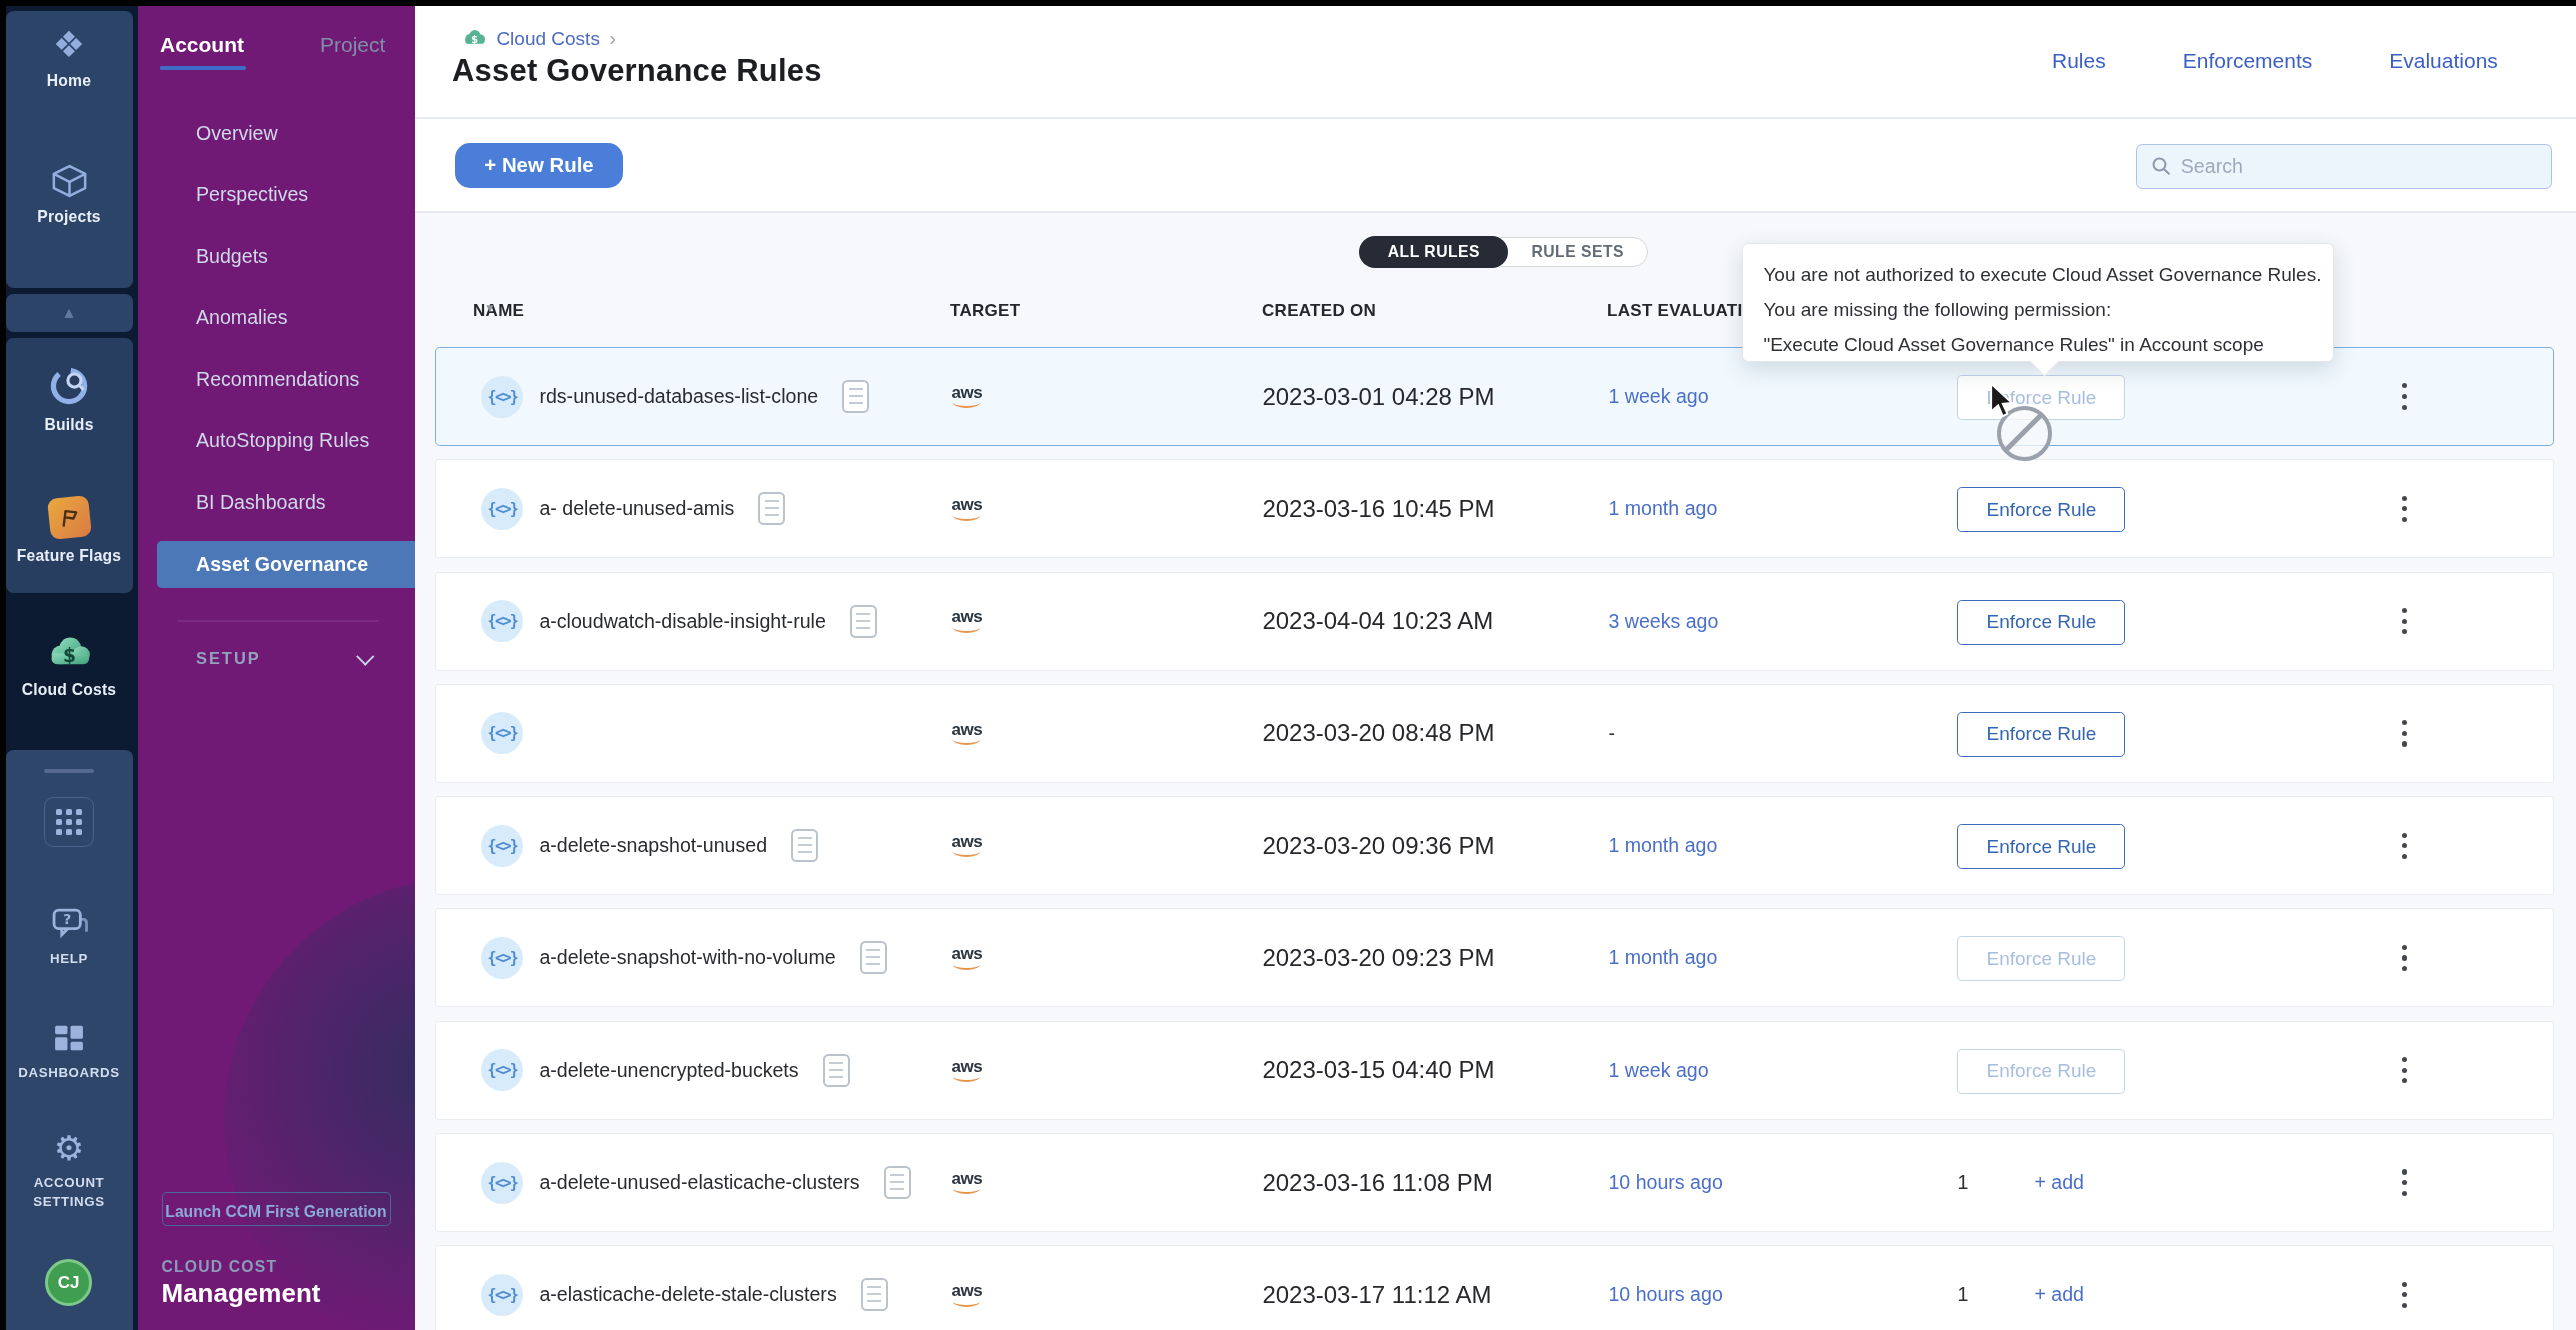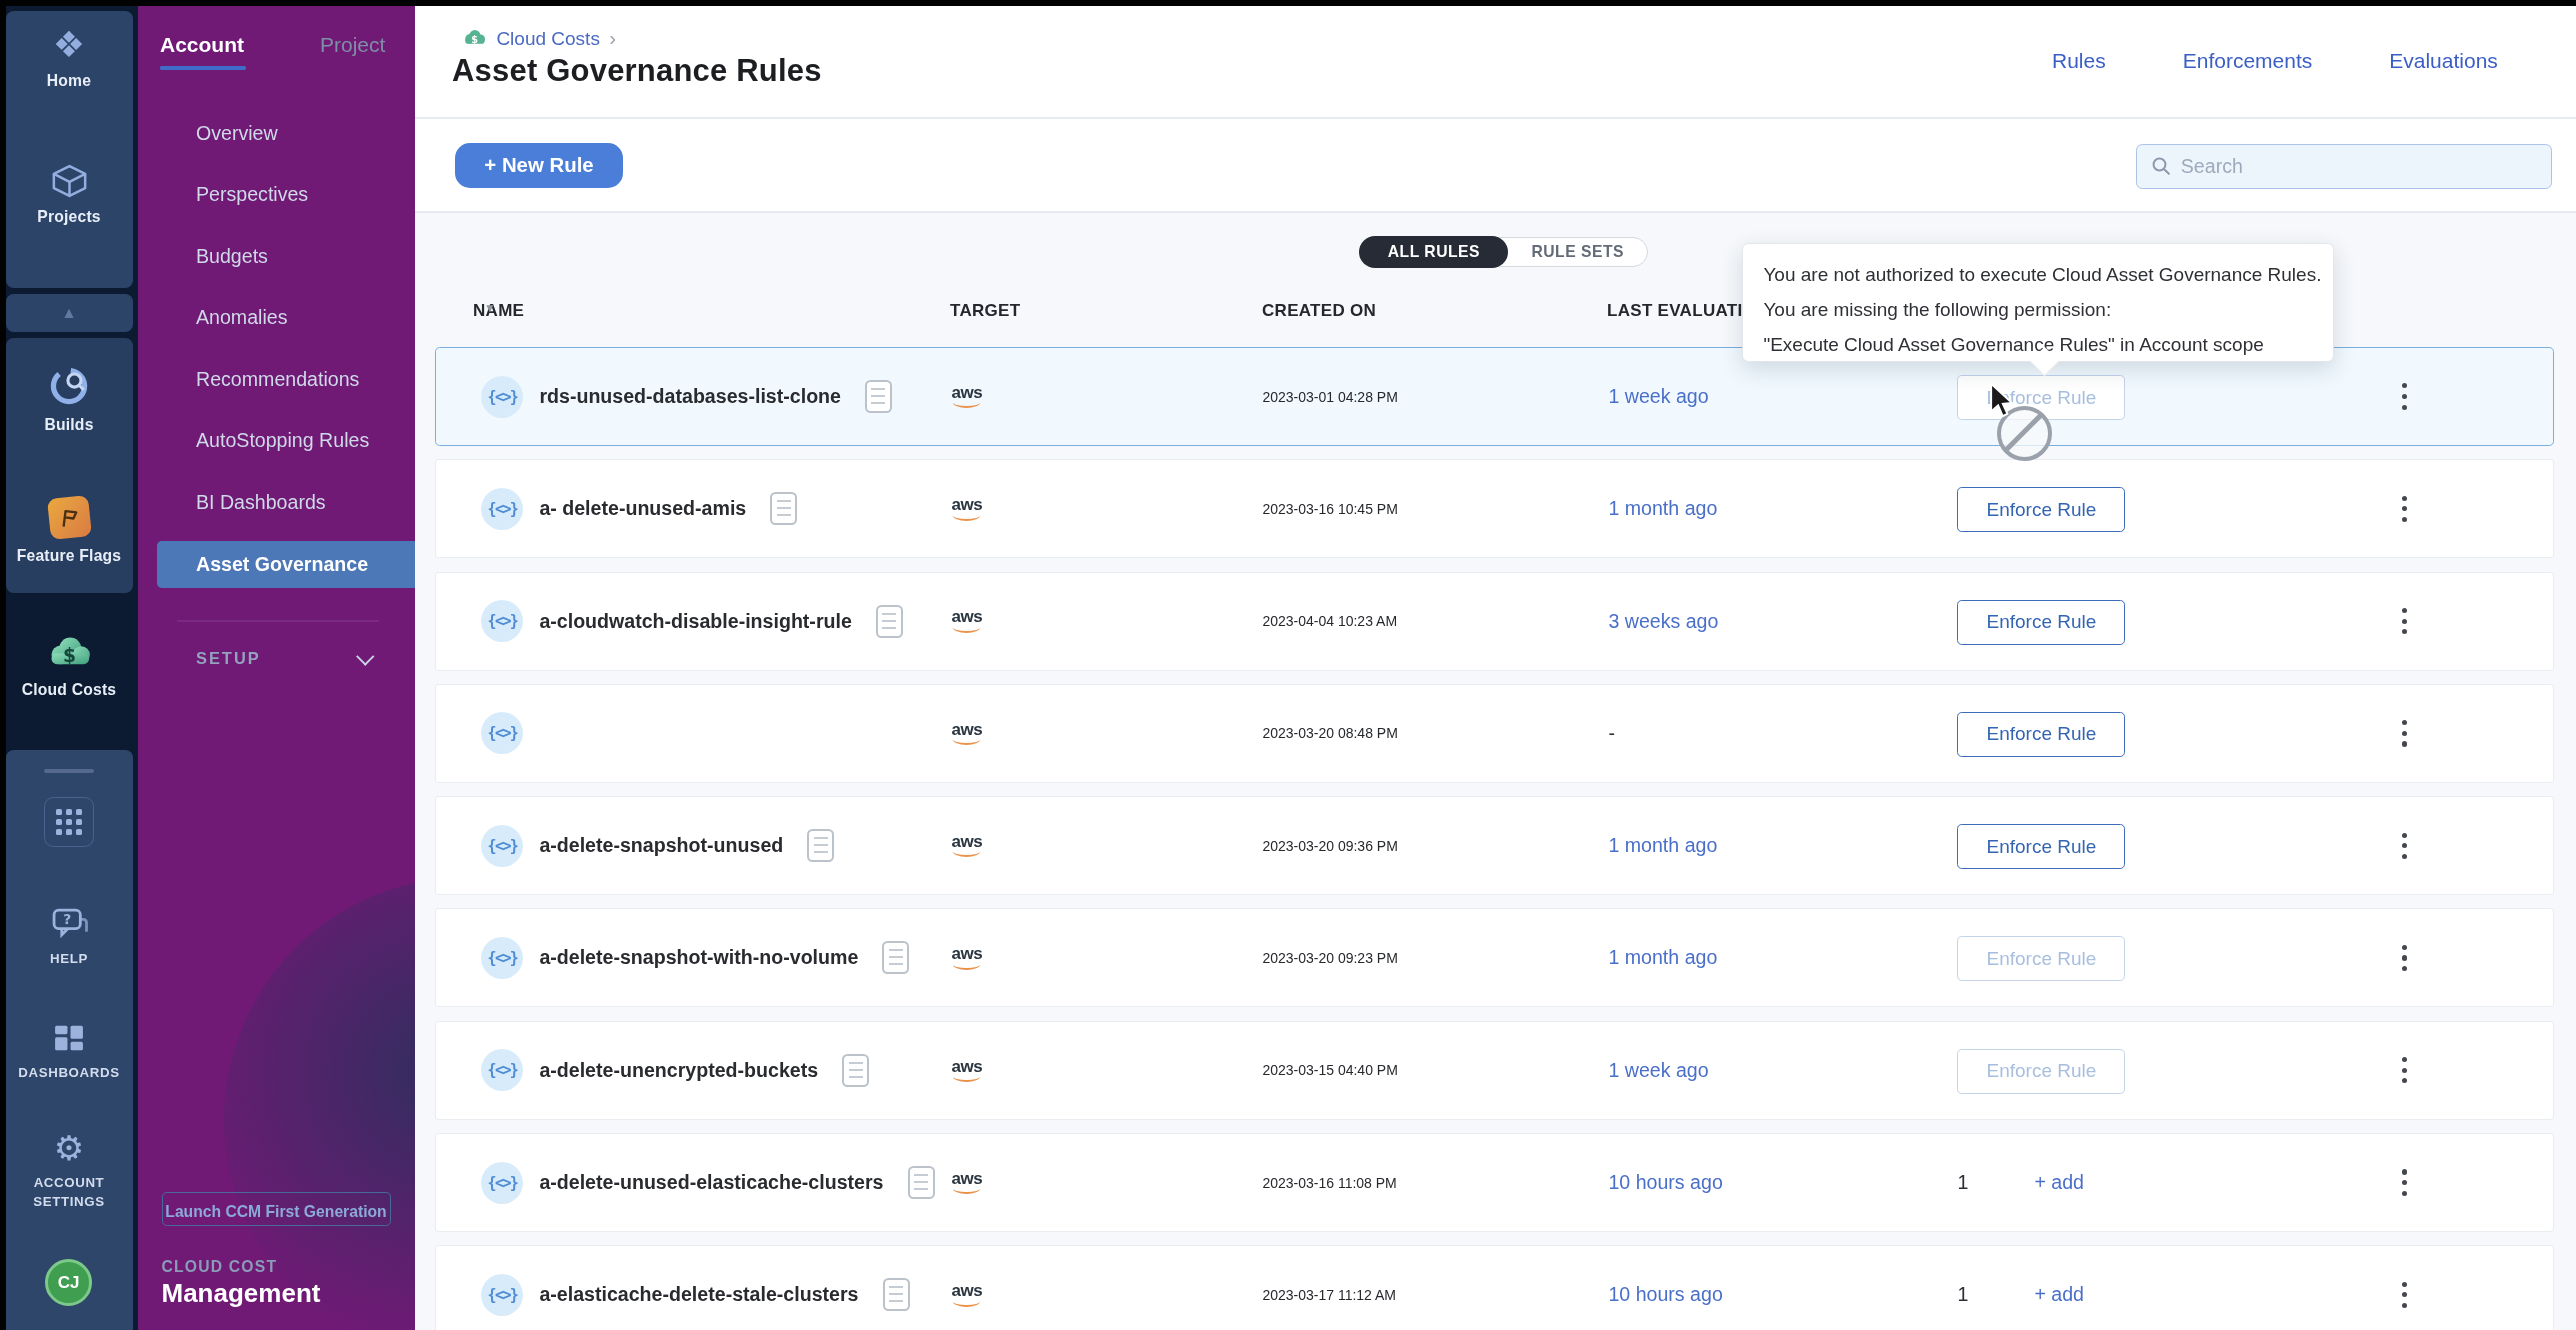--- a/index.html
+++ b/index.html
@@ -67,27 +67,27 @@
   .thead span { position:absolute; top:0; }
   .th-name { left:58px; } .th-target { left:535px; } .th-created { left:847px; } .th-lasteval { left:1192px; }
   .sort-ic { color:#9096a0; font-size:11.7px; margin-left:11px; }
 
   .rows { position:absolute; left:20.4px; top:347px; width:2119px; }
   .rowc { position:relative; width:2119px; height:99px; margin-bottom:13.3px; background:#ffffff; border:0.8px solid #e9ecf0; border-radius:3.1px; }
   .rowc.selected { background:#f1f9ff; border:1.6px solid #79aede; border-radius:4.7px; }
   .rowc .cell { position:absolute; top:0; height:100%; display:flex; align-items:center; }
   .row-ic { left:45px; width:42px; justify-content:center; }
   .row-ic .circ { width:42px; height:42px; border-radius:50%; background:#d7ebfa; display:flex; align-items:center; justify-content:center; color:#4f8cd3; font-family:"DejaVu Sans Mono",monospace; font-size:15px; font-weight:700; letter-spacing:-1.6px; }
-  .rname { left:103px; font-size:19.6px; color:#292b2f; font-weight:700; gap:24px; }
+  .rname { left:103px; font-size:19.6px; color:#292b2f; font-weight:400; gap:24px; }
   .copy-ic { width:27px; height:33px; border:2px solid #bcc2ca; border-radius:5.5px; background:#fff; display:inline-flex; align-items:center; justify-content:center; }
   .copy-ic i { width:14px; height:17px; background:repeating-linear-gradient(#c6ccd3 0 2.3px, transparent 2.3px 7px); }
   .aws-cell { left:515px; flex-direction:column; justify-content:center; align-items:flex-start; }
   .aws-cell b { font-size:17px; color:#2b3540; letter-spacing:-0.4px; line-height:15.7px; }
   .aws-cell i { display:block; width:27px; height:7.8px; border-bottom:2.3px solid #e8924a; border-radius:0 0 70% 70% / 0 0 100% 100%; }
-  .created { left:826px; font-size:14px; color:#26282c; }
+  .created { left:826px; font-size:24px; color:#26282c; }
   .lasteval { left:1172px; font-size:19.6px; color:#4a6fc9; cursor:pointer; }
   .lasteval.dash { color:#2c2f34; }
   .enforce { position:absolute; left:1521px; top:27px; width:168px; height:45px; background:#fff; border:1.6px solid #3d6db8; border-radius:4.7px; color:#3465b2; font-size:19px; font-weight:500; font-family:inherit; }
   .enforce.disabled { border-color:#c2d3ea; color:#a8bedf; }
   .count { left:1521px; font-size:19.6px; color:#2a2d32; }
   .addlink { left:1598px; font-size:19.6px; color:#4a6fc9; cursor:pointer; font-weight:400; }
   .kebab { position:absolute; left:1960px; top:0; height:100%; display:flex; flex-direction:column; align-items:center; justify-content:center; gap:5.5px; width:15.7px; cursor:pointer; }
   .kebab i { width:5.1px; height:5.1px; border-radius:50%; background:#43474e; }
 
   .tooltip { position:absolute; left:1327px; top:243px; width:592px; height:119px; background:#ffffff; border:0.8px solid #e3e6ea; border-radius:6.3px; box-shadow:0 7.8px 22px rgba(40,50,70,.16); z-index:50; padding:12.5px 20.4px 0 20.4px; }

